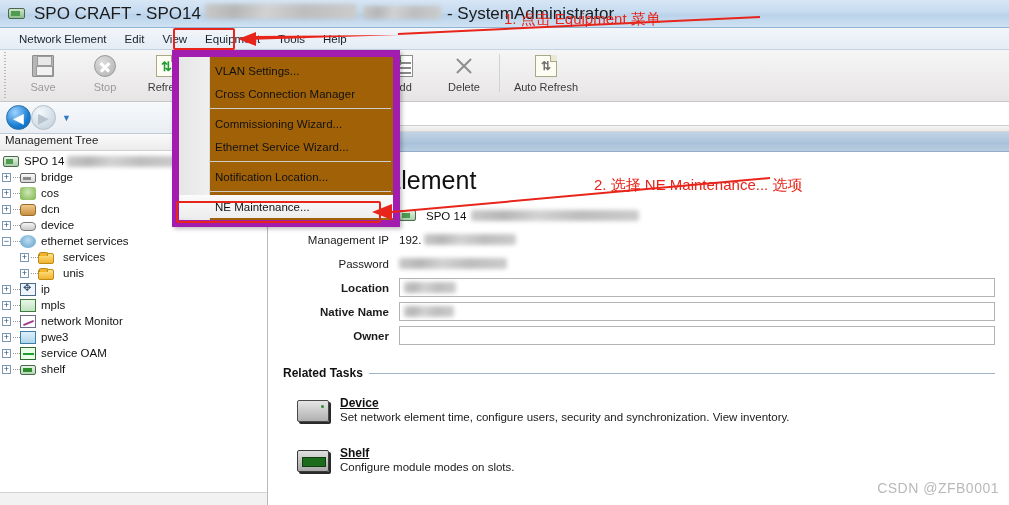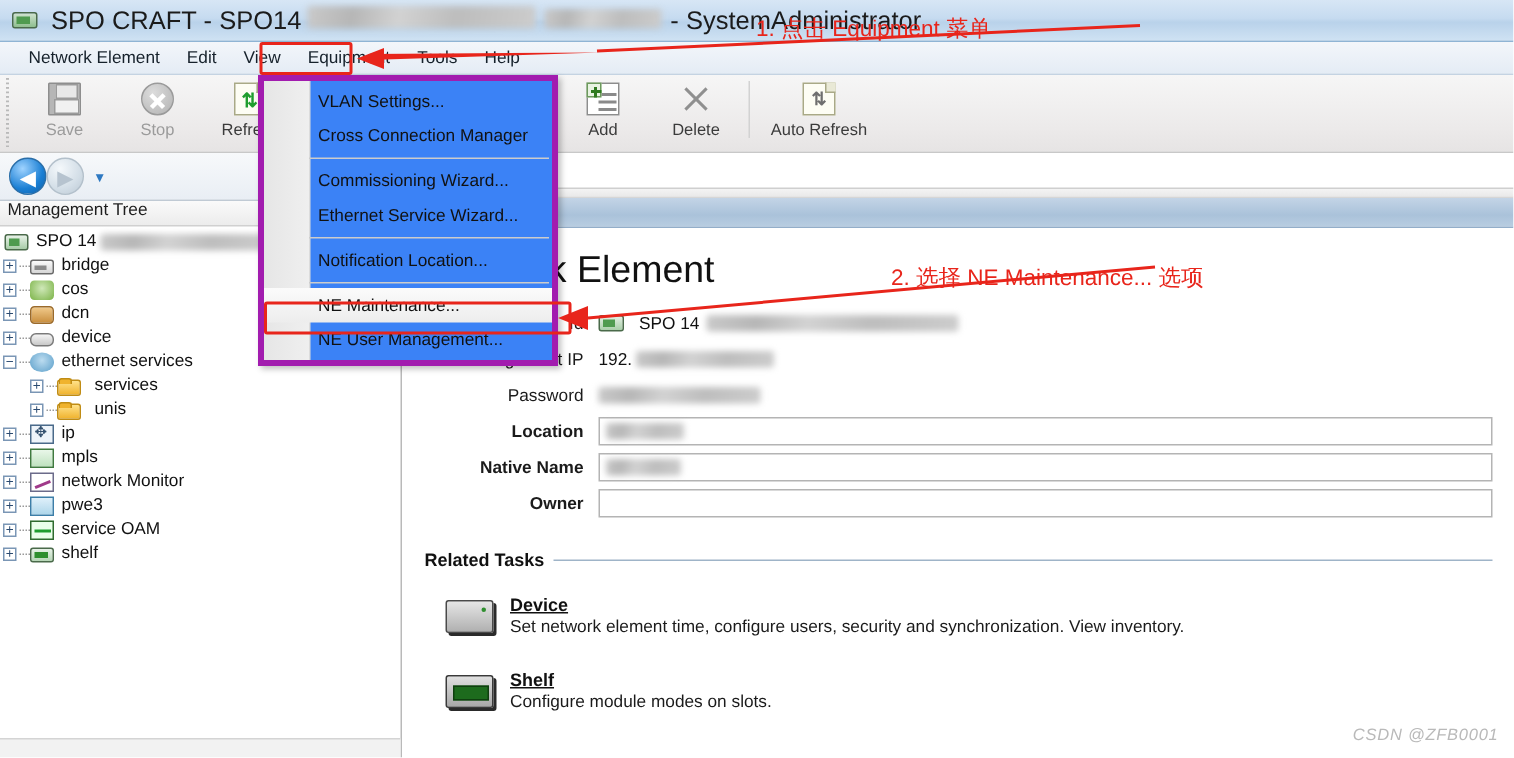--- a/index.html
+++ b/index.html
@@ -224,22 +224,22 @@
     box-shadow:2px 2px 0 #2a2a2a;
   }
   .task-ico.shelf:after{content:"";position:absolute;left:4px;top:6px;width:22px;height:8px;background:#1d6b1d;border:1px solid #0f3f0f;}
   .task-body .tlink{
     font-size:12px;font-weight:bold;color:#111;text-decoration:underline;cursor:pointer;display:block;
   }
   .task-body .tdesc{font-size:11.5px;color:#1b1b1b;margin-top:2px;}
 
   
   .dropdown{
-    position:absolute; left:172px; top:50px; width:200px;
-    background:#3b82f6; border:4px solid #a21caf;
+    position:absolute; left:172px; top:50px; width:228px;
+    background:#a16207; border:7px solid #a21caf;
     box-shadow:2px 2px 4px rgba(0,0,0,.25);
     z-index:40; padding:2px 0;
   }
   .dropdown:before{
     content:""; position:absolute; left:0; top:0; width:30px; height:100%;
     background:linear-gradient(to right,#e6e6e6,#efefef); border-right:1px solid #dcdcdc;
   }
   .dd-item{
     position:relative; height:23px; display:flex; align-items:center;
     padding-left:36px; font-size:11.5px; color:#111; z-index:2; white-space:nowrap; cursor:default;
@@ -251,22 +251,22 @@
 
   
   .anno{position:absolute;z-index:60;color:#e8251b;font-size:15px;white-space:nowrap;}
   .hl-box{
     position:absolute; z-index:55; border:2.5px solid #e8251b; border-radius:2px;
     pointer-events:none;
   }
   .anno-svg{position:absolute;left:0;top:0;width:1009px;height:505px;z-index:50;pointer-events:none;}
 
   .watermark{
-    position:absolute; right:10px; bottom:9px; font-size:11px; color:#b9b9b9;
-    letter-spacing:.5px; z-index:70; font-family:"Liberation Sans", sans-serif;font-style:italic;
+    position:absolute; right:10px; bottom:9px; font-size:14px; color:#b9b9b9;
+    letter-spacing:.5px; z-index:70; font-family:"Liberation Sans", sans-serif;
   }
   .hscroll{
     position:absolute; left:0; bottom:0; height:13px; width:100%;
     background:#f2f2f2; border-top:1px solid #d4d4d4;
   }
 </style>
 </head>
 <body>
 
 <div class="titlebar">
@@ -533,21 +533,20 @@
 <div class="dropdown">
   <div class="dd-item">VLAN Settings...</div>
   <div class="dd-item">Cross Connection Manager</div>
   <div class="dd-sep"></div>
   <div class="dd-item">Commissioning Wizard...</div>
   <div class="dd-item">Ethernet Service Wizard...</div>
   <div class="dd-sep"></div>
   <div class="dd-item">Notification Location...</div>
   <div class="dd-sep"></div>
   <div class="dd-item highlight">NE Maintenance...</div>
-  <div class="dd-item">NE User Management...</div>
 </div>
 
 <div class="hl-box" style="left:173px; top:28px; width:62px; height:22px;"></div>
 <div class="hl-box" style="left:176px; top:201px; width:205px; height:22px;"></div>
 
 <svg class="anno-svg" viewBox="0 0 1009 505">
 
   <path d="M 400 35 L 246 40 L 246 36 Z" fill="#e8251b"></path>
   <line x1="398" y1="34" x2="760" y2="17" stroke="#e8251b" stroke-width="2"></line>
   <polygon points="238,39 256,32 256,46" fill="#e8251b"></polygon>

